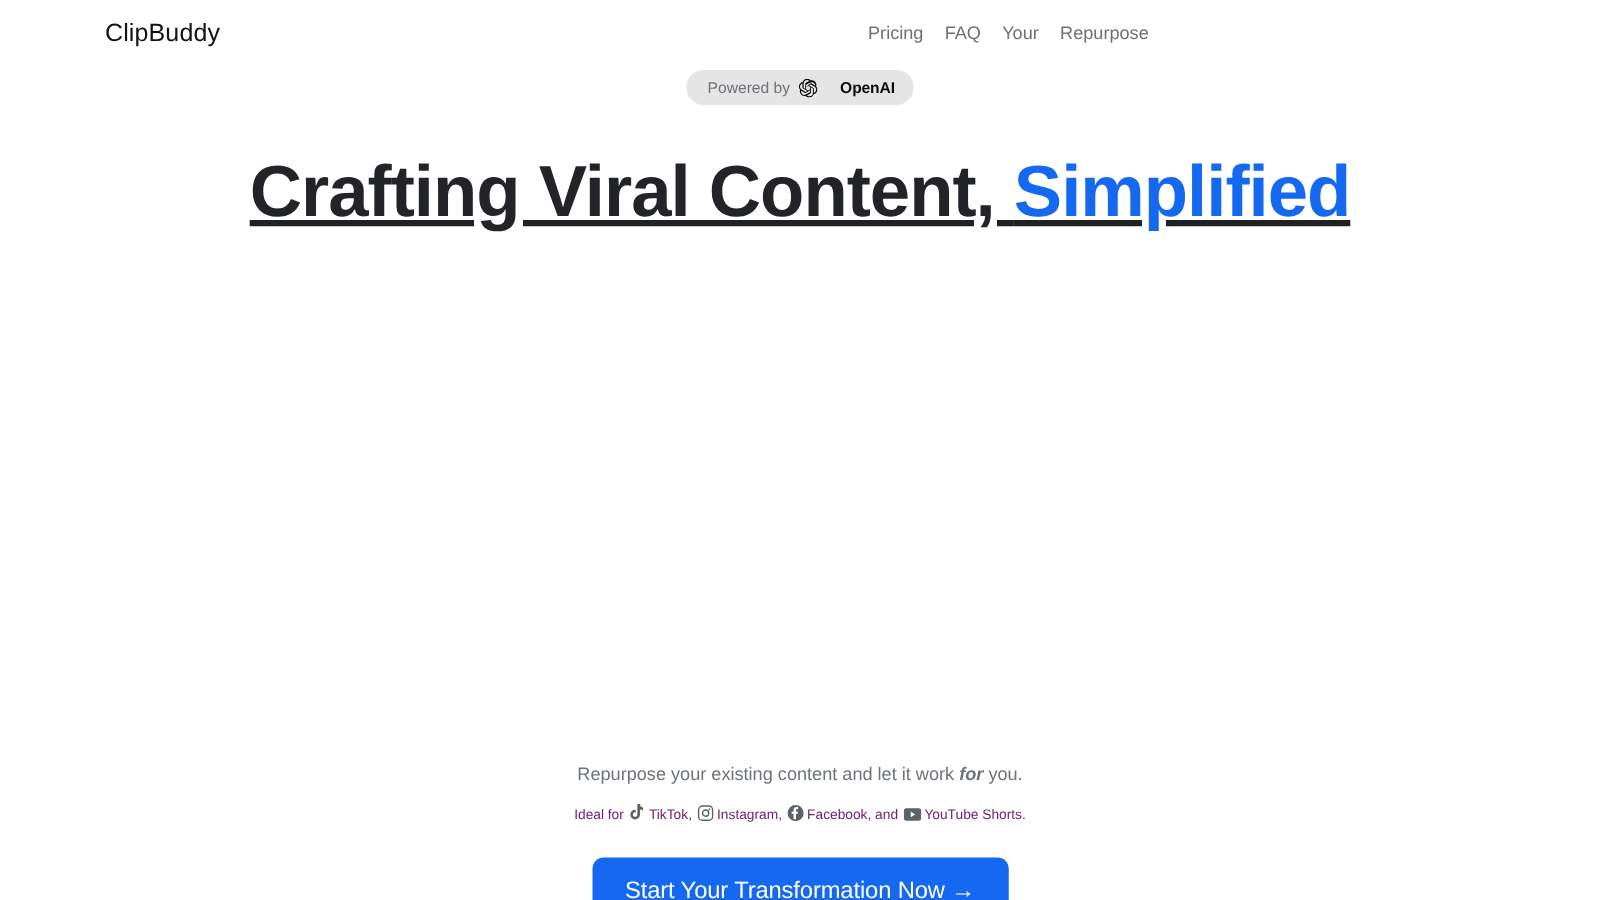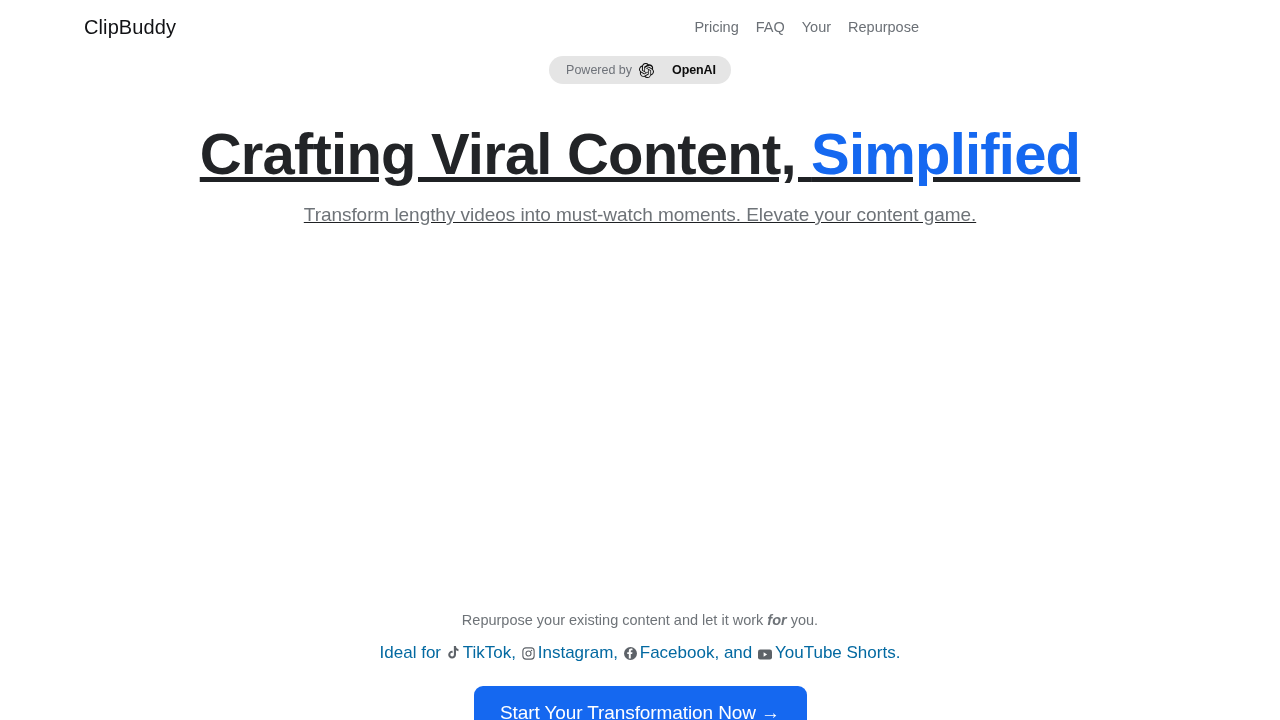--- a/index.html
+++ b/index.html
@@ -160,22 +160,22 @@
   .tagline {
     font-size: 14.5px;
     color: #6e7378;
     line-height: 21px;
   }
 
   .tagline em { font-style: italic; font-weight: bold; }
 
   .platforms {
     margin-top: 11px;
-    font-size: 17px;
-    color: #0369a1;
+    font-size: 11px;
+    color: #701a75;
     line-height: 21px;
     white-space: nowrap;
   }
 
   .plat-icon {
     display: inline-block;
     vertical-align: -2px;
     margin: 0 3px 0 1px;
   }
 
@@ -236,21 +236,20 @@
         </span>
         <span class="openai-word">OpenAI</span>
       </span>
     </div>
   </div>
 
   <section class="hero">
     <h1 class="headline">
       <span>Crafting Viral Content, </span><span class="accent">Simplified</span>
     </h1>
-    <p class="subhead">Transform lengthy videos into must-watch moments. Elevate your content game.</p>
   </section>
 
   <div class="media-slot"></div>
 
   <section class="bottom">
     <p class="tagline"><span>Repurpose your existing content and let it work </span><em>for</em><span> you.</span></p>
 
     <p class="platforms"><span>Ideal for</span>
 
       <span class="plat-icon"><svg width="13" height="14" viewBox="0 0 24 26" aria-hidden="true">

